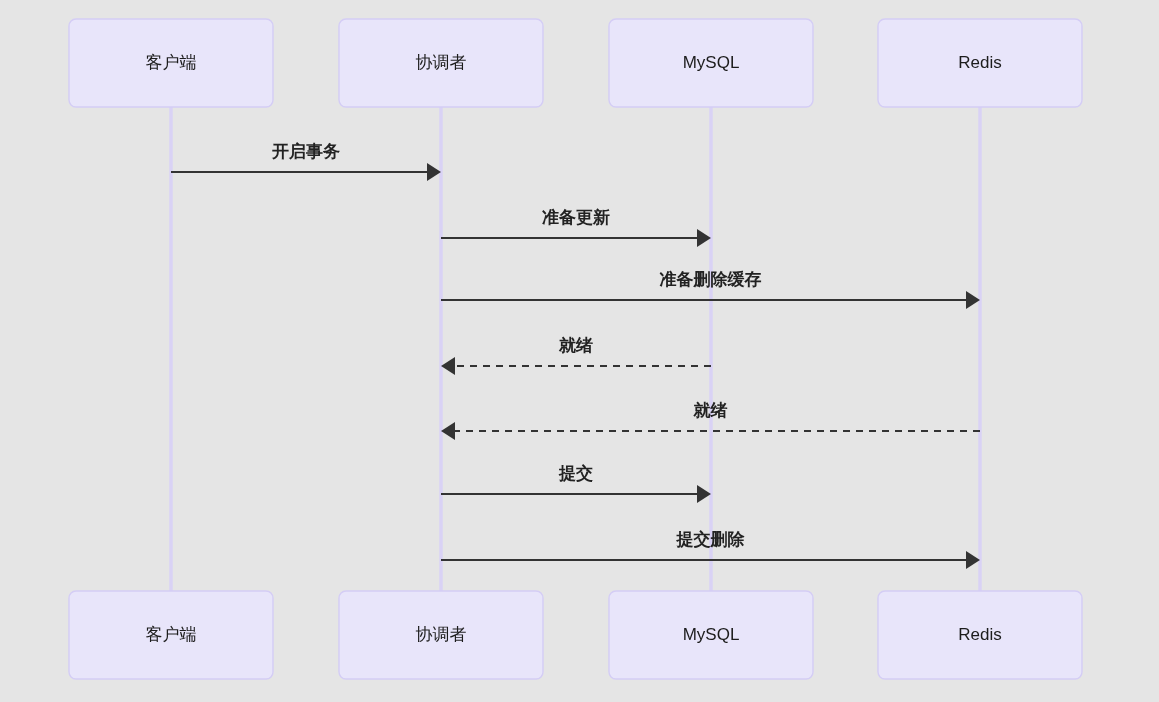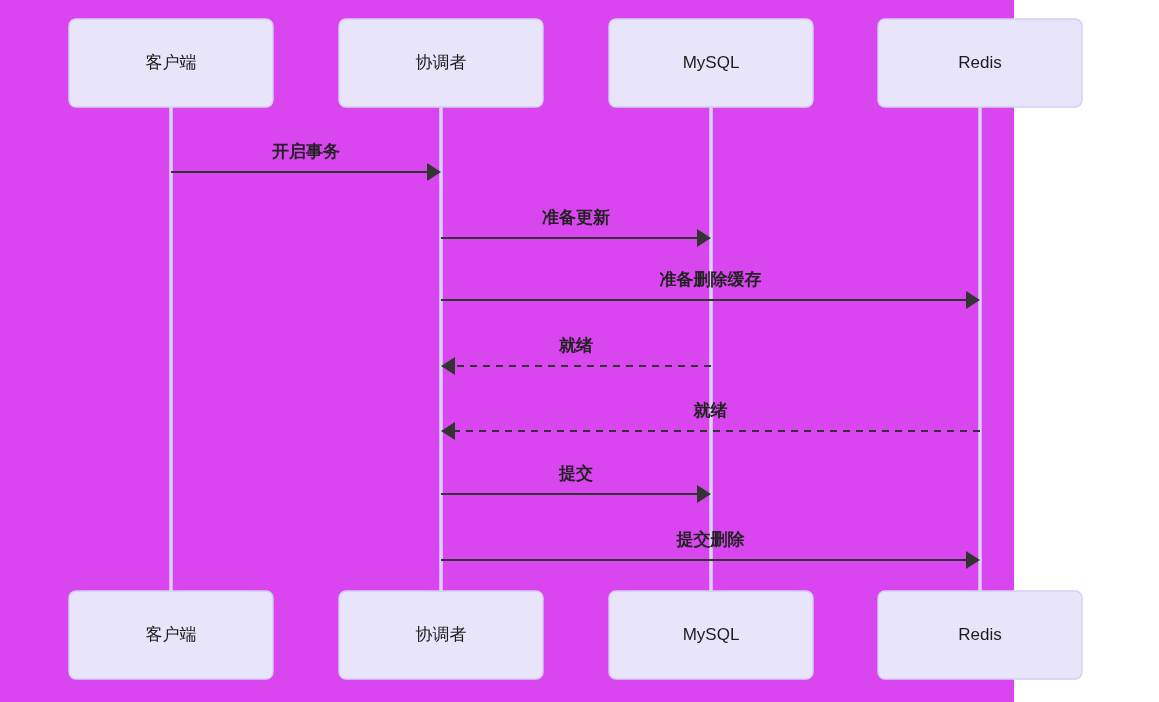--- a/index.html
+++ b/index.html
@@ -9,23 +9,23 @@
     background: #ffffff;
   }
   body {
     width: 1159px;
     height: 702px;
     font-family: "Liberation Sans", "DejaVu Sans", sans-serif;
     overflow: hidden;
   }
   #diagram-root {
     position: relative;
-    width: 1014px;
+    width: 1159px;
     height: 702px;
-    background: #d946ef;
+    background: #e5e5e5;
   }
   #seq-svg {
     position: absolute;
     left: 0;
     top: 0;
     width: 1159px;
     height: 702px;
     display: block;
   }
   .participant-box {

